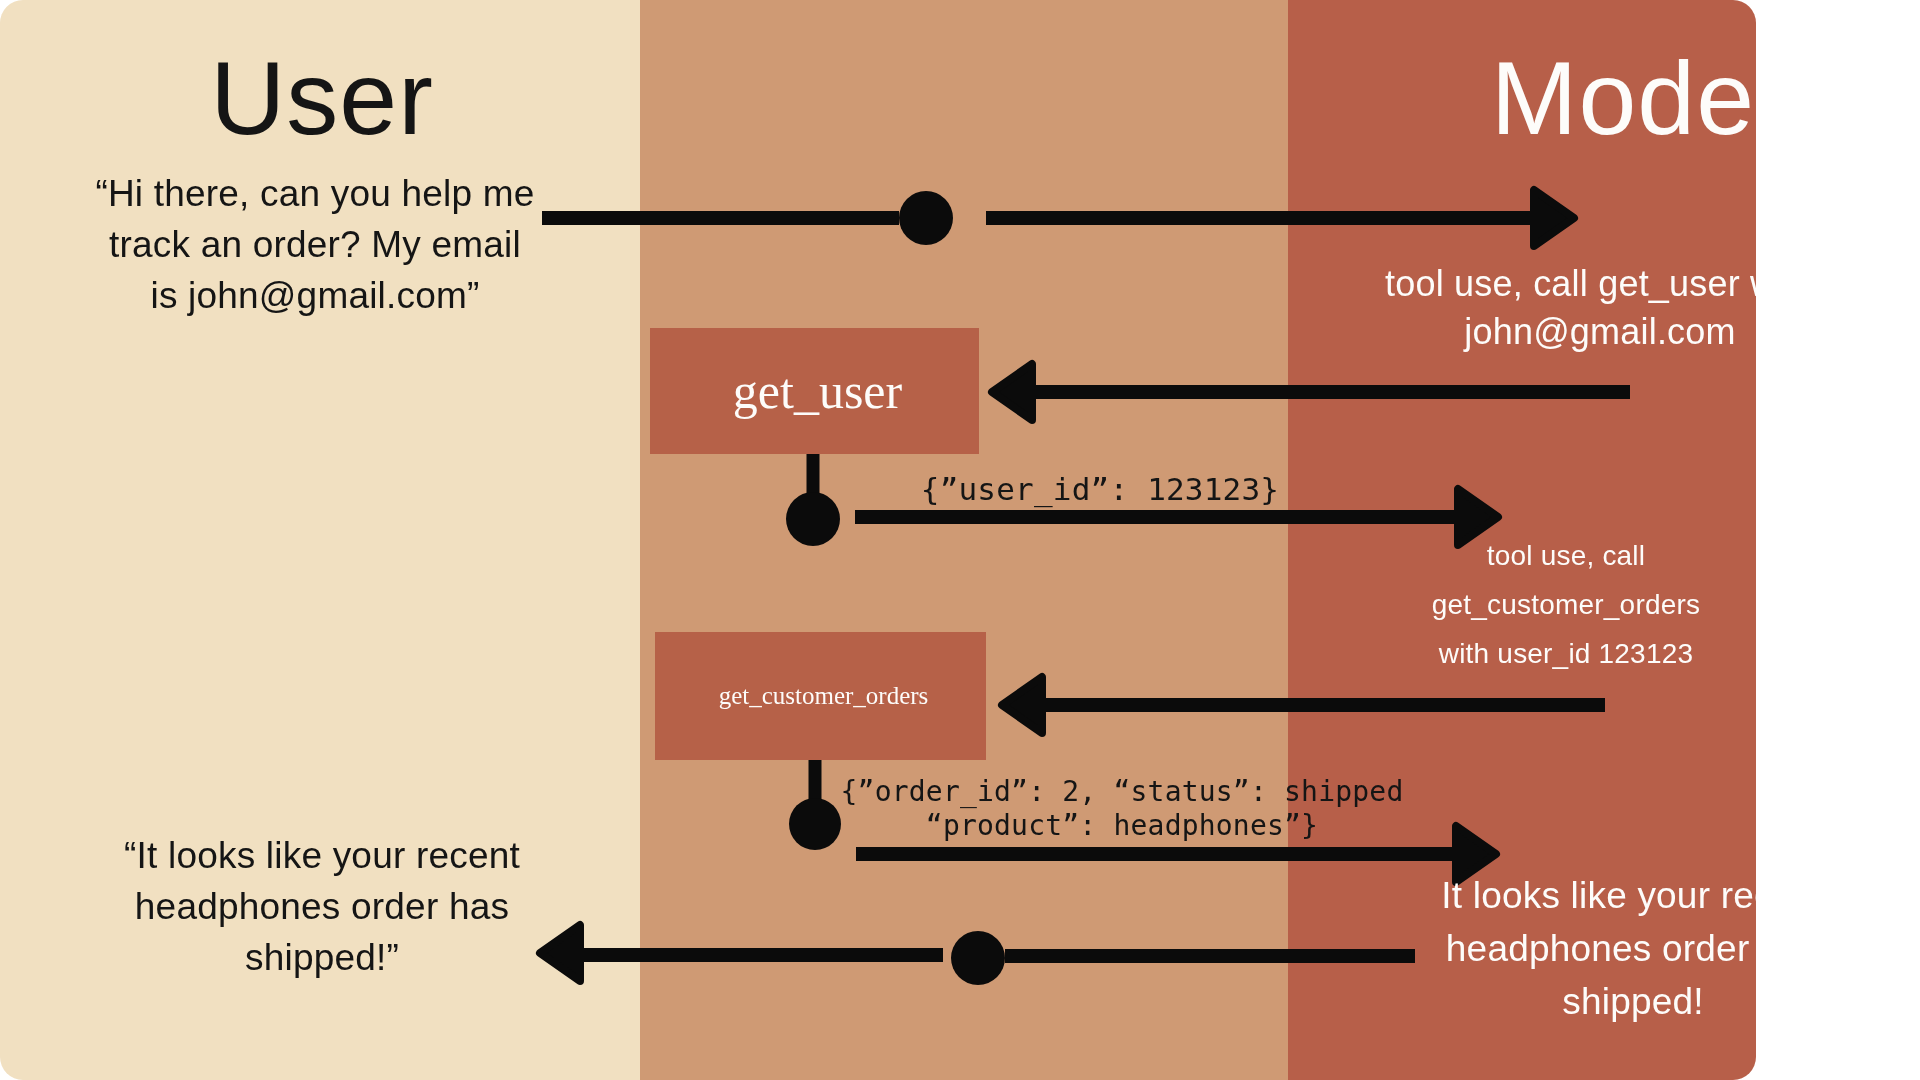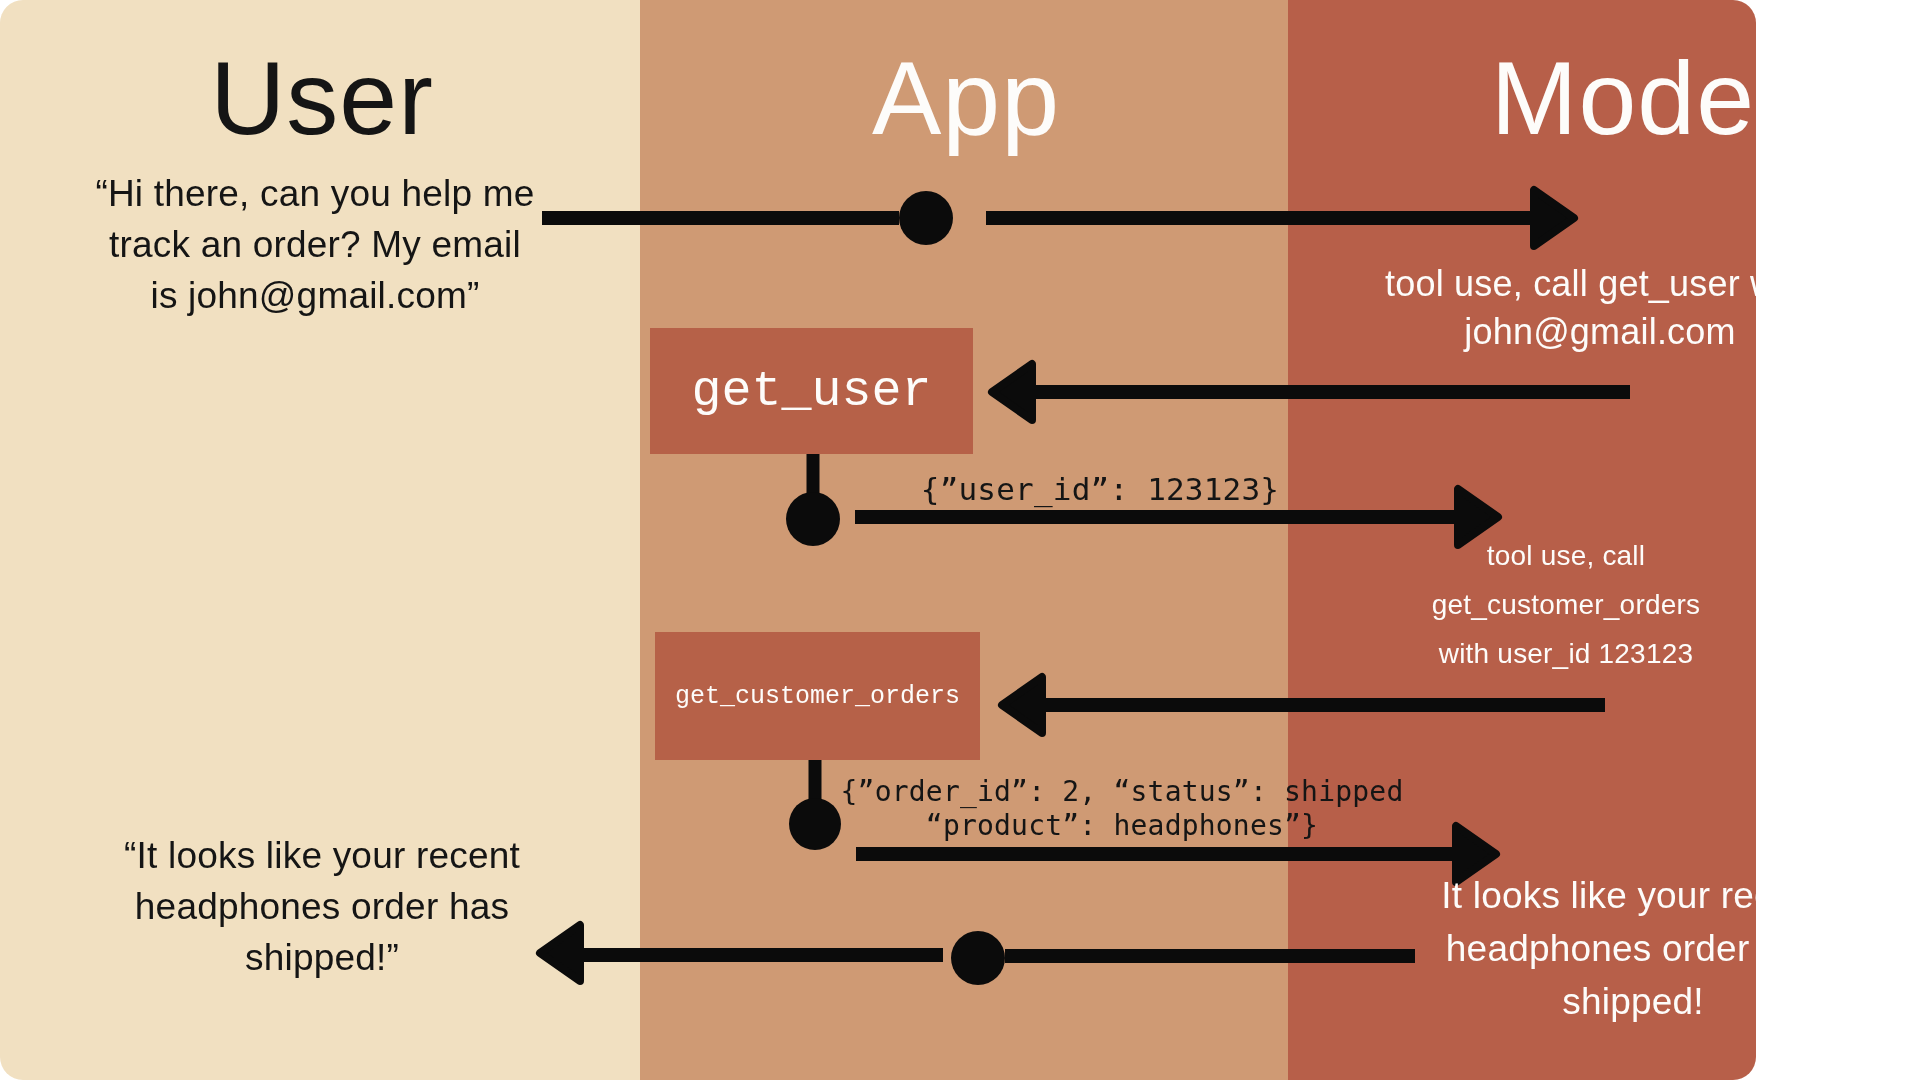--- a/index.html
+++ b/index.html
@@ -34,42 +34,41 @@
   .model-tool-1 {left:1300px;top:260px; width:600px;font-size:36px;line-height:48px;}
   .json-label-1 {left:850px; top:456px; width:500px;font-size:31px;line-height:40px;}
   .model-tool-2 {left:1266px;top:531px; width:600px;font-size:28px;line-height:49px;}
   .json-label-2 {left:822px; top:762px; width:600px;font-size:28px;line-height:34px;}
   .model-resp   {left:1333px;top:869px; width:600px;line-height:53px;}
   .user-final   {left:22px;  top:830px; width:600px;}
 
   .tool-box{
     position:absolute;background:var(--box-bg);color:var(--paper);
     display:flex;align-items:center;justify-content:center;
-    font-family:Liberation Mono, monospace;white-space:nowrap;
+    font-family:Liberation Serif, serif;white-space:nowrap;padding-left:6px;
   }
   .tool-box-1{left:650px;top:328px;width:323px;height:126px;font-size:50px;}
   .tool-box-2{left:655px;top:632px;width:325px;height:128px;font-size:25px;}
 
   svg.overlay{position:absolute;left:0;top:0;pointer-events:none;}
   .wire{stroke:var(--wire);stroke-width:14;fill:none;}
   .wire-thin{stroke:var(--wire);stroke-width:13;fill:none;}
   .head{fill:var(--wire);stroke:var(--wire);stroke-width:8;stroke-linejoin:round;}
   .dot{fill:var(--wire);}
 </style>
 </head>
 <body>
 
 <div class="canvas">
 
   <div class="lane lane-user"></div>
   <div class="lane lane-app"></div>
   <div class="lane lane-model"></div>
 
   <div class="lane-title t-user">User</div>
-  <div class="lane-title t-app">App</div>
   <div class="lane-title t-model">Model</div>
 
   <svg class="overlay" width="1920" height="1080" viewBox="0 0 1920 1080">
 
     <g>
       <line class="wire" x1="542" y1="218" x2="899" y2="218"></line>
       <circle class="dot" cx="926" cy="218" r="27"></circle>
       <line class="wire" x1="986" y1="218" x2="1536" y2="218"></line>
       <polygon class="head" points="1574,218 1534,190 1534,246"></polygon>
     </g>

